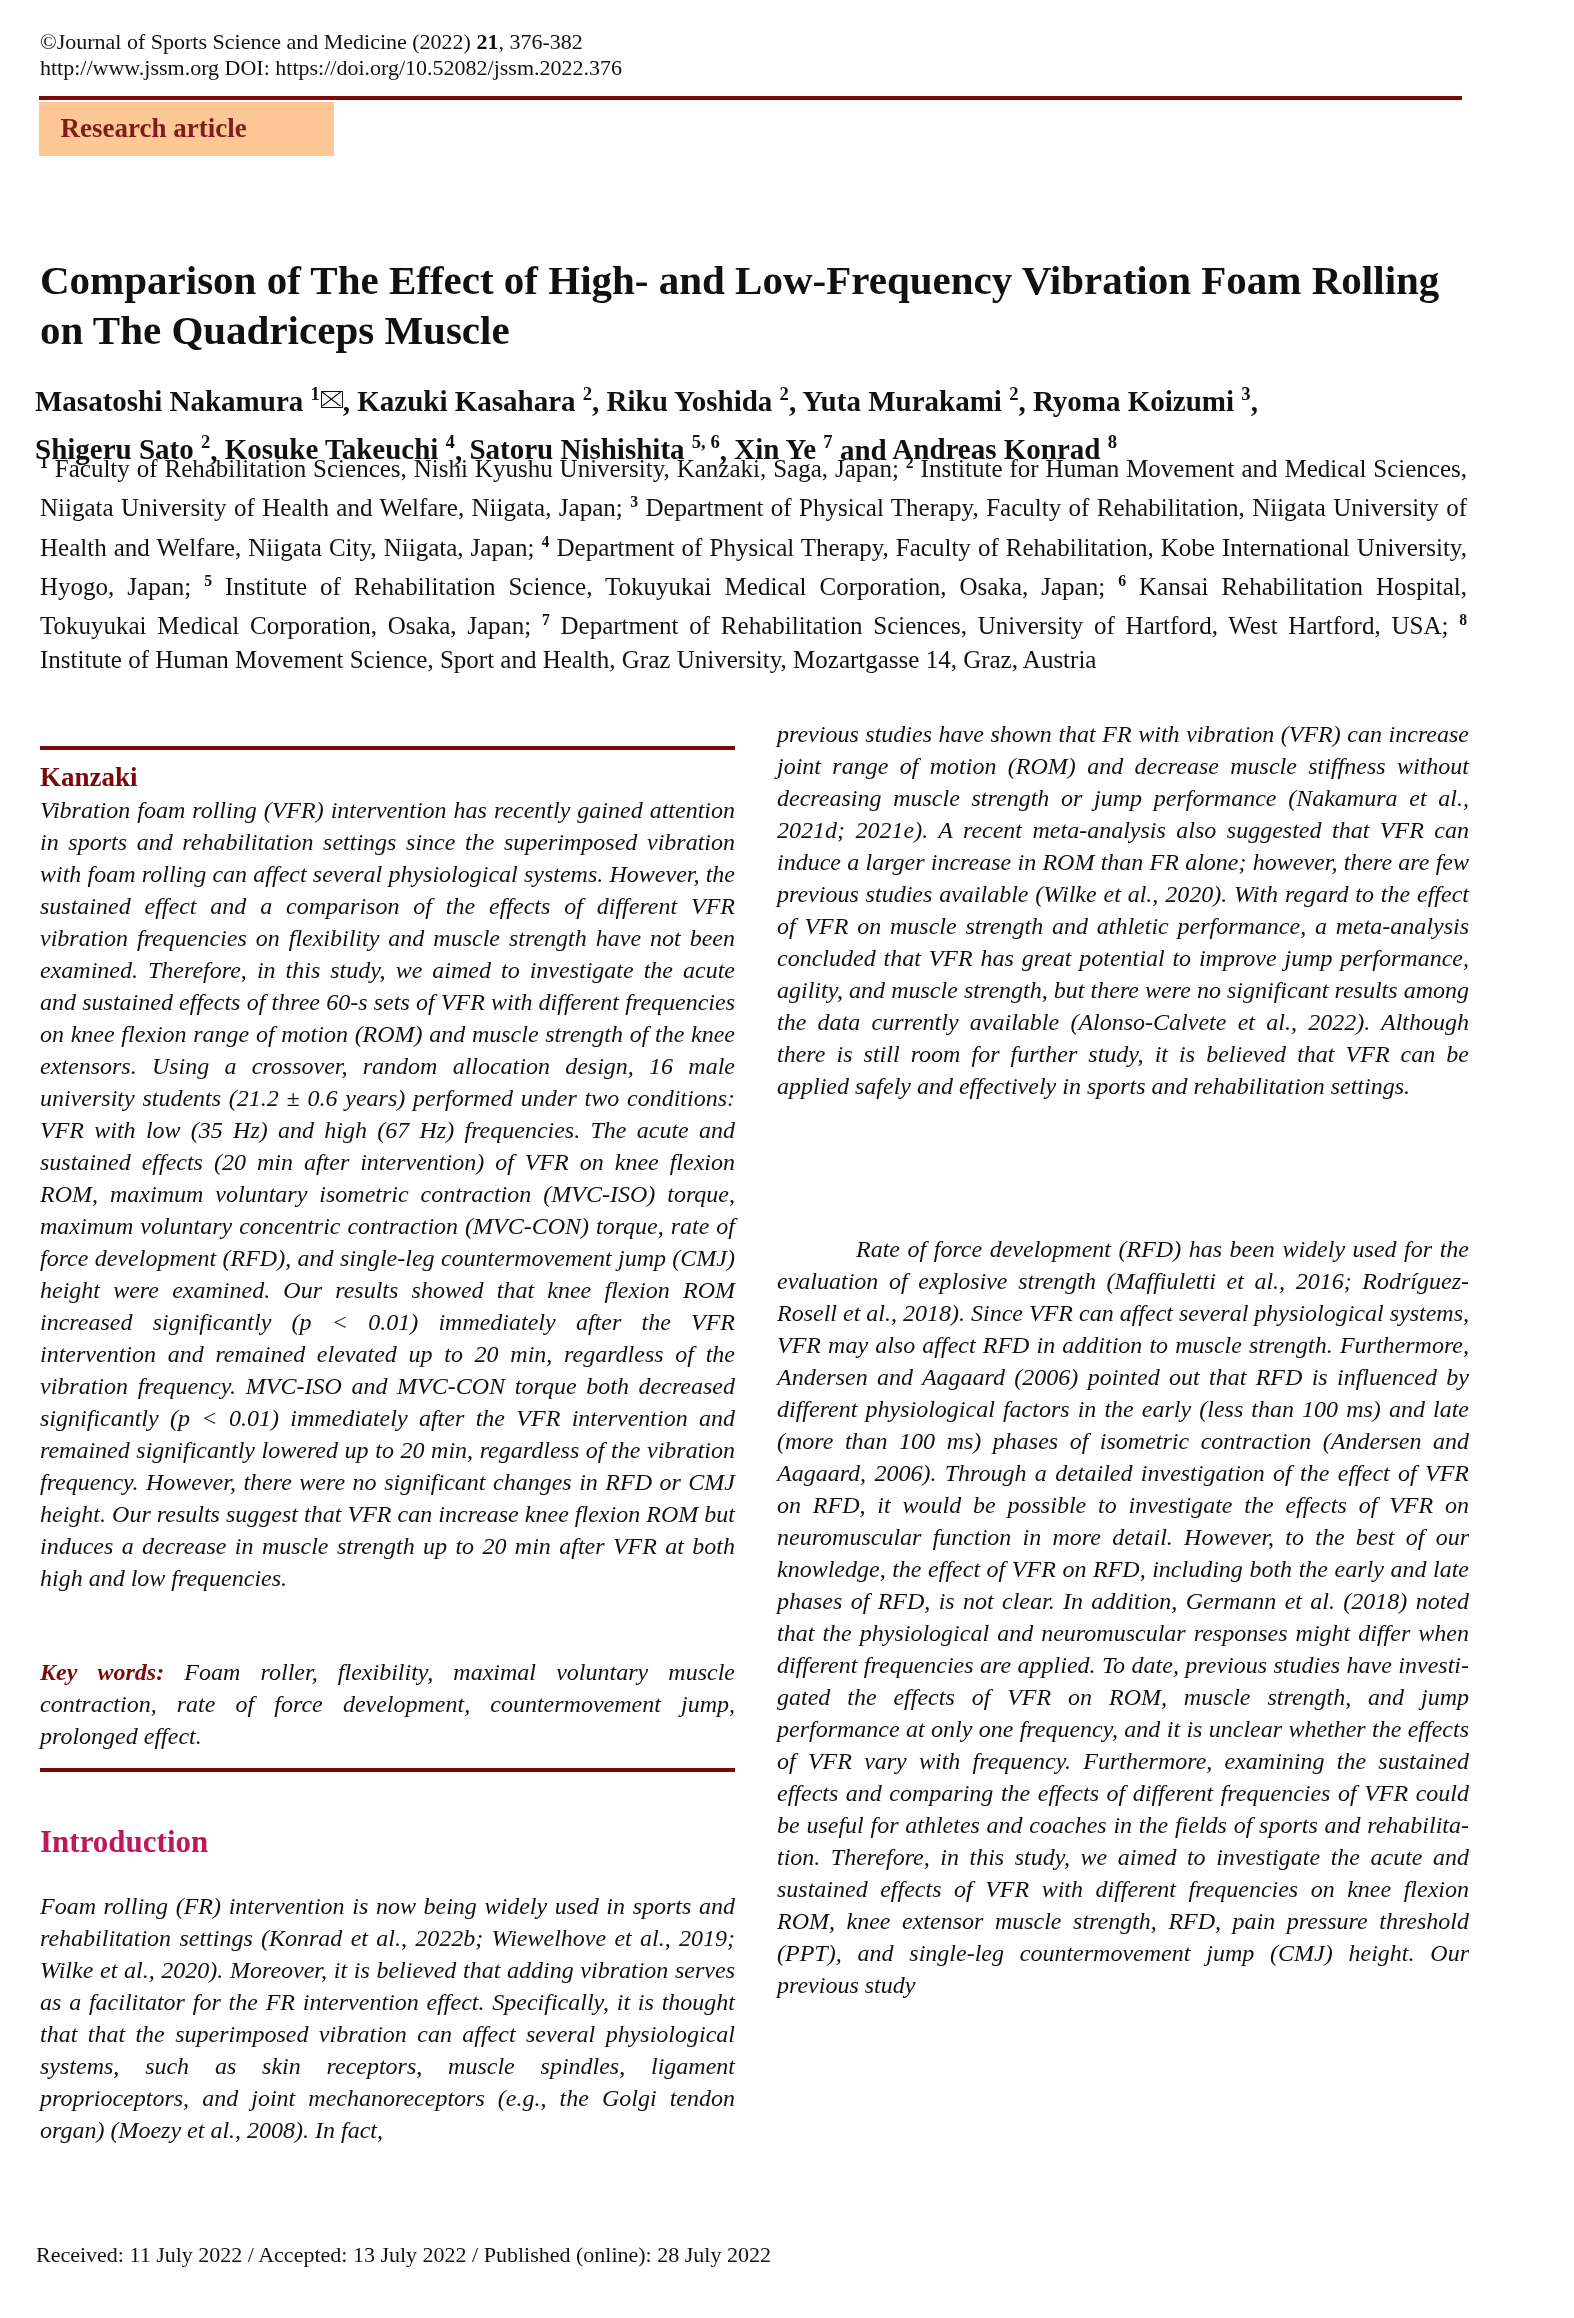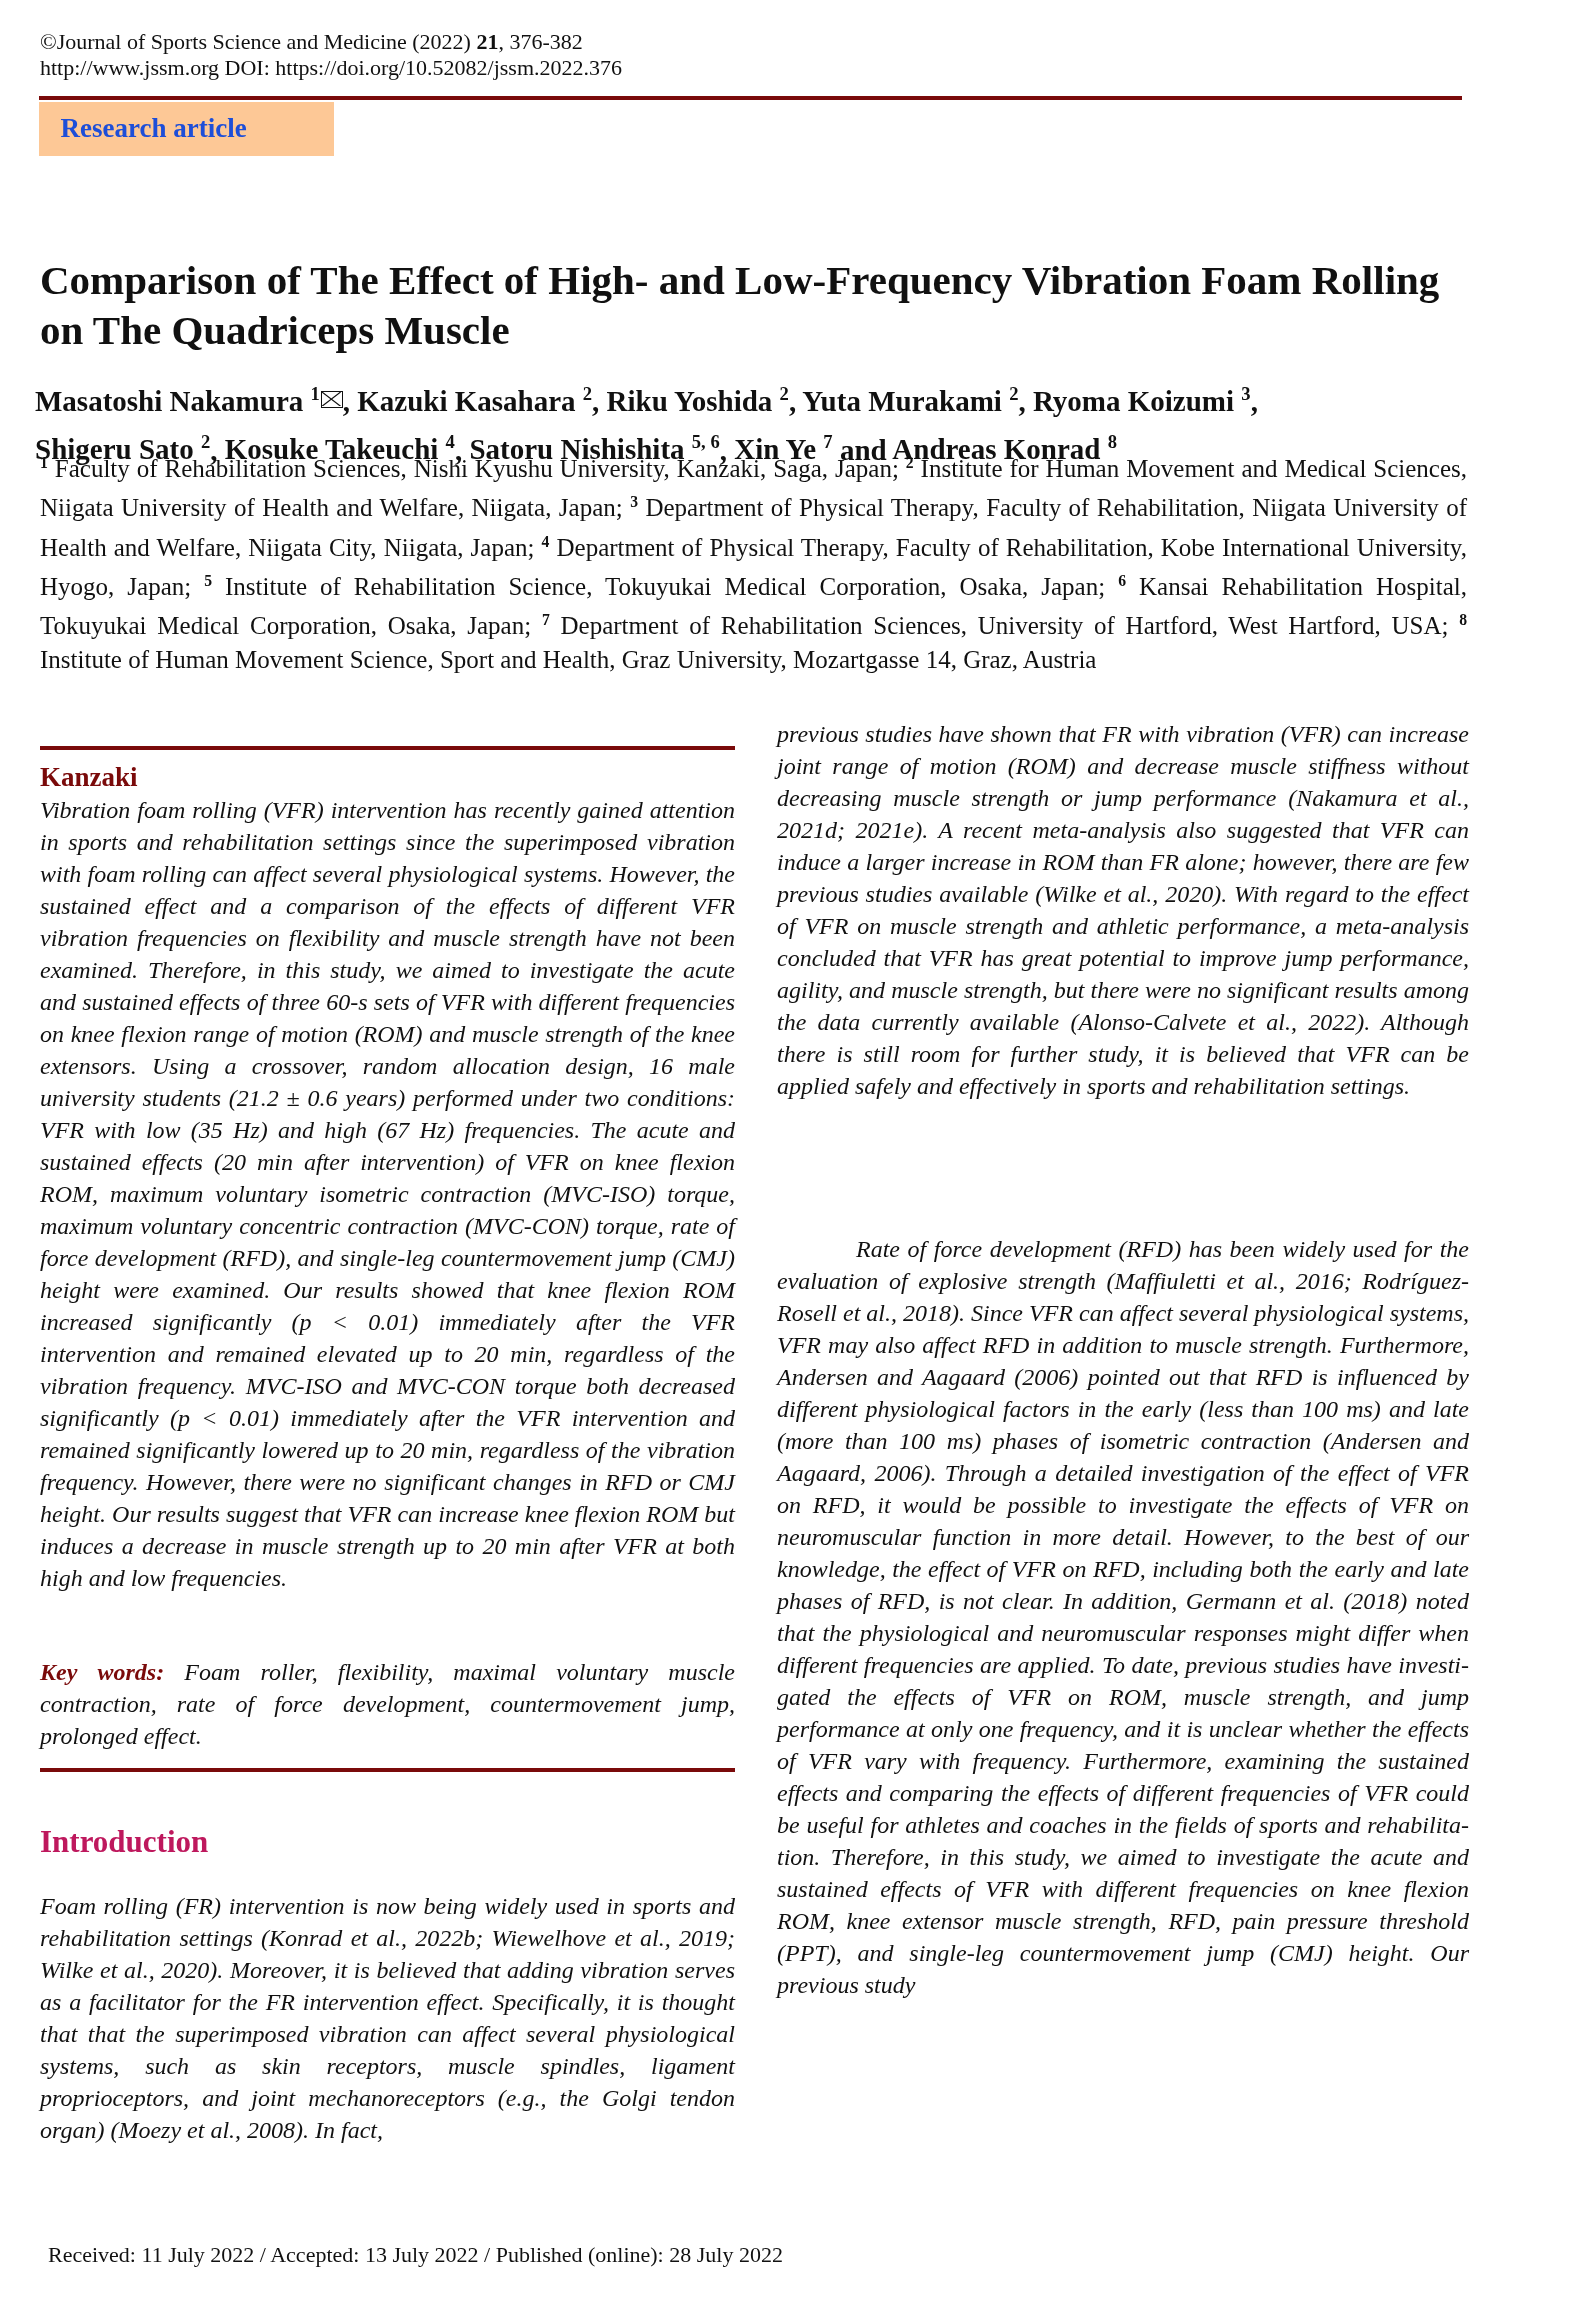--- a/index.html
+++ b/index.html
@@ -1,35 +1,35 @@
 <!DOCTYPE html>
 <html style="font-size:11.4px"><head>
 <meta charset="utf-8">
 <style>
   html, body { margin:0; padding:0; background:#ffffff; }
   body { width:1575px; height:2319px; position:relative; font-family:"Liberation Serif", serif; color:#111; overflow:hidden; }
   .abs { position:absolute; }
   .header-line { left:40px; font-size:22px; line-height:26px; color:#111;margin-top:19px; }
   .top-rule { left:39px; top:96px; width:1423px; height:3.6px; background:#7a0a0a; }
   .badge { left:39px; top:102px; width:295px; height:54px; background:#fdc896; }
-  .badge span { position:absolute; left:21.5px; top:10.7px; font-weight:bold; font-size:27px; color:#1d4ed8; }
+  .badge span { position:absolute; left:21.5px; top:10.7px; font-weight:bold; font-size:27px; color:#7f1d1d; }
   .title { left:40px; top:227px; width:1430px; font-weight:bold; font-size:41px; line-height:50px; color:#111;margin-top:28px; }
   .authors { left:35px; top:373px; width:1430px; font-weight:bold; font-size:29px; line-height:42px; color:#111; }
   .authors sup { font-size:18.6px; }
   .affil { left:40px; top:446px; width:1427px; font-size:25px; line-height:33px; text-align:justify; }
   .affil sup { font-size:15.7px; font-weight:bold; }
   .col { width:695px; font-size:24px; line-height:32px; text-align:justify; hyphens:manual;font-style:italic; }
   .col-left { left:40px; }
   .col-right { left:777px; width:692px; }
   .rule { height:4.3px; background:#7a0a0a; width:695px; left:40px; }
   .abstract-title { left:40px; top:762px; font-size:27px; font-weight:bold; color:#7a0a0a; }
   .kw-label { font-weight:bold; color:#7a0a0a; }
   .intro-title { left:40px; top:1824px; font-size:31px; font-weight:bold; color:#be185d; }
   .indent { text-indent:79px; }
-  .footer { left:48px; top:2242px; font-size:22px; color:#111; }
+  .footer { left:36px; top:2242px; font-size:22px; color:#111; }
   .envelope { display:inline-block; width:21.5px; height:17px; border:1.4px solid #111; position:relative; vertical-align:2.9px; margin-left:1.4px; box-sizing:border-box; overflow:hidden; }
   .envelope svg { position:absolute; left:0; top:0; }
 </style>
 </head>
 <body>
 
 <div class="abs header-line" style="top:10px;">
   <span>©Journal of Sports Science and Medicine (2022) </span><b>21</b><span>, 376-382</span>
 </div>
 <div class="abs header-line" style="top:36px;">http://www.jssm.org DOI: https://doi.org/10.52082/jssm.2022.376</div>

